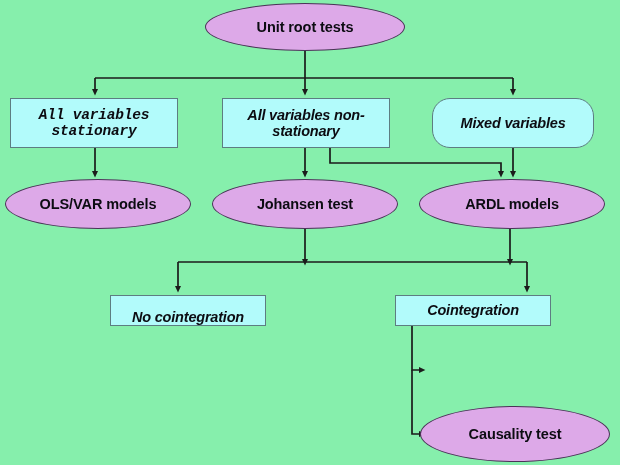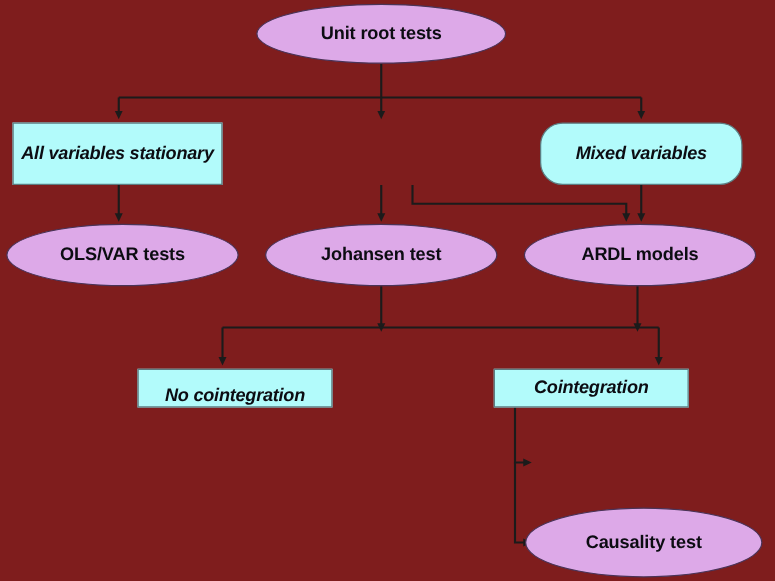--- a/index.html
+++ b/index.html
@@ -4,21 +4,21 @@
 <style>
   html, body {
     margin: 0;
     padding: 0;
     background: #ffffff;
   }
   #canvas {
     position: relative;
     width: 620px;
     height: 465px;
-    background: #7f1d1d;
+    background: #86efac;
     overflow: hidden;
     font-family: "Liberation Sans", sans-serif;
   }
   #edges {
     position: absolute;
     left: 0;
     top: 0;
     width: 620px;
     height: 465px;
     pointer-events: none;
@@ -87,31 +87,34 @@
 
       <path d="M412,326 L412,370 L422,370" marker-end="url(#arrow)"></path>
       <path d="M412,370 L412,434 L422,434" marker-end="url(#arrow)"></path>
     </g>
   </svg>
 
   <div class="node node-ellipse" style="left:205px; top:3px; width:200px; height:48px;">
     <span class="node-label">Unit root tests</span>
   </div>
 
-  <div class="node node-box" style="left:10px; top:98px; width:168px; height:50px;">
+  <div class="node node-box" style="left:10px; top:98px; width:168px; height:50px;font-family:Liberation Mono, monospace;">
     <span class="node-label">All variables stationary</span>
   </div>
 
+  <div class="node node-box" style="left:222px; top:98px; width:168px; height:50px;">
+    <span class="node-label">All variables non-stationary</span>
+  </div>
 
   <div class="node node-box" style="left:432px; top:98px; width:162px; height:50px;border-radius:18px;">
     <span class="node-label">Mixed variables</span>
   </div>
 
   <div class="node node-ellipse" style="left:5px; top:179px; width:186px; height:50px;">
-    <span class="node-label">OLS/VAR tests</span>
+    <span class="node-label">OLS/VAR models</span>
   </div>
 
   <div class="node node-ellipse" style="left:212px; top:179px; width:186px; height:50px;">
     <span class="node-label">Johansen test</span>
   </div>
 
   <div class="node node-ellipse" style="left:419px; top:179px; width:186px; height:50px;text-align:right;">
     <span class="node-label">ARDL models</span>
   </div>
 

